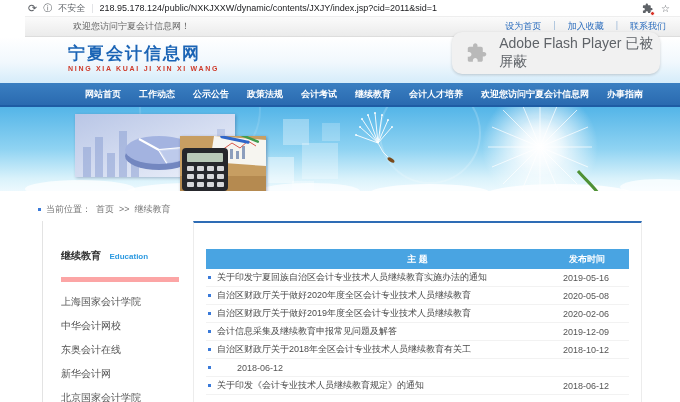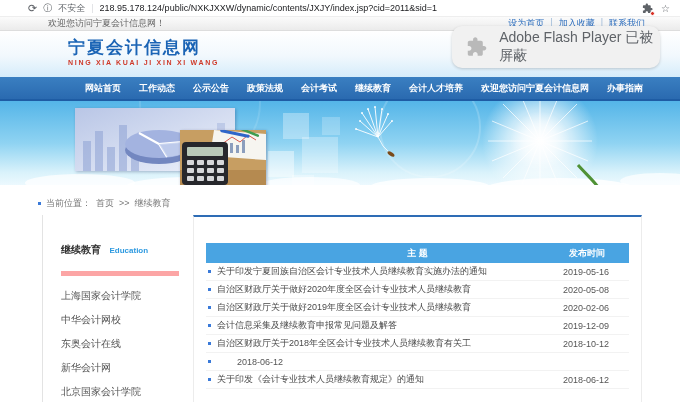--- a/index.html
+++ b/index.html
@@ -16,25 +16,25 @@
   .addr-sep { color:#dadce0; }
   .url { color:#202124; white-space:nowrap; overflow:hidden; flex:1; cursor:text; }
   .addr-right { margin-left:auto; display:flex; align-items:center; gap:8px; }
   .ext-ico { position:relative; width:11px; height:11px; cursor:pointer; }
   .ext-ico svg { width:11px; height:11px; fill:#5f6368; }
   .ext-badge { position:absolute; right:-2px; bottom:-2px; width:5px; height:5px;
                border-radius:50%; background:#d93025; border:1px solid #fff; }
   .star { font-size:10px; cursor:pointer; }
 
   
-  .welcome-bar { height:15px; background:linear-gradient(#fbfbfb,#ebebeb);
+  .welcome-bar { height:21px; background:linear-gradient(#fbfbfb,#ebebeb);
                  border-top:1px solid #eee; border-bottom:1px solid #ddd;
                  display:flex; align-items:center; font-size:9px; color:#666;
-                 padding:0 35px 0 48px; }
-  .top-links { margin-left:auto; display:flex; gap:6px; color:#2a6cbd; }
+                 padding:0 14px 0 48px;margin-left:25px; }
+  .top-links { margin-left:auto; display:flex; gap:12px; color:#2a6cbd; }
   .top-links .lnk { cursor:pointer; }
   .top-links .sep { color:#9db9d8; }
 
   
   .site-header { height:46px; background:linear-gradient(#ffffff 0%, #f1f8fd 55%, #d5ecfa 100%); position:relative; }
   .logo { position:absolute; left:68px; top:7px; }
   .logo-cn { font-size:17px; font-weight:bold; color:#1b64b5; letter-spacing:2px; line-height:1.15; }
   .logo-en { font-size:7px; font-weight:bold; color:#cf3a2a; letter-spacing:1.7px; margin-top:1px; }
   .flash-box { position:absolute; top:-5px; right:20px; width:208px; height:42px;
                background:#f1f1f1; border-radius:10px; box-shadow:0 1px 3px rgba(0,0,0,.18);

